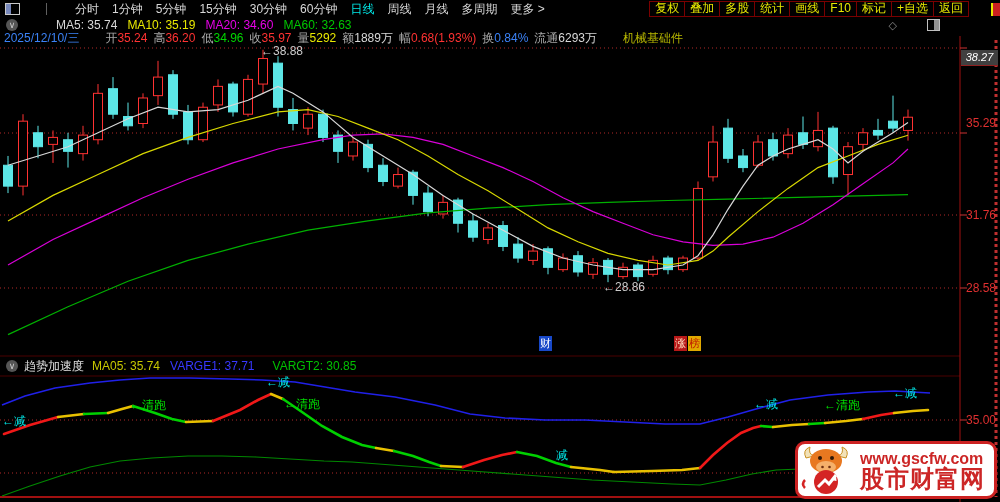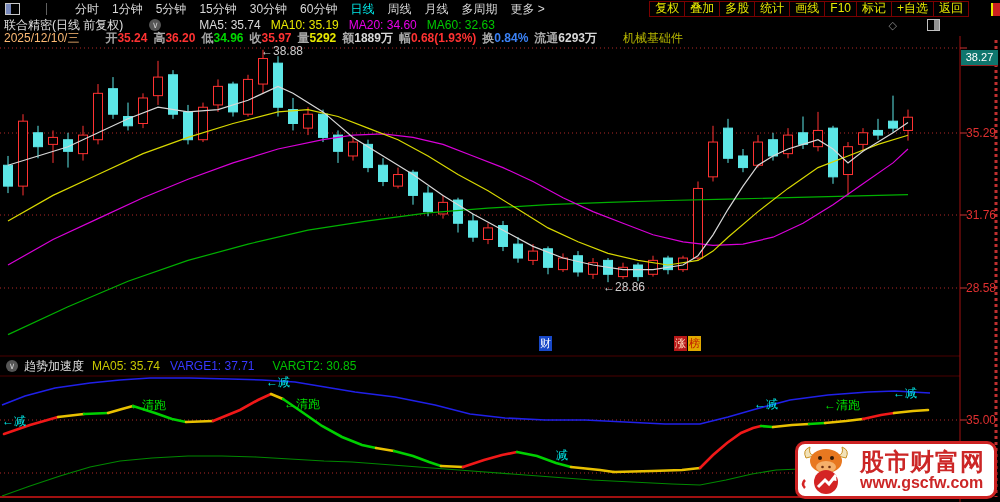--- a/index.html
+++ b/index.html
@@ -20,28 +20,28 @@
   .redblock{width:7px;height:13px;background:#cc2020;border-left:2px solid #e8e800;margin-left:2px;}
   #row2 .title{color:#e0e0e0;margin-left:4px;}
   .chev{width:12px;height:12px;border-radius:50%;background:#555;color:#ccc;font-size:9px;line-height:12px;
         text-align:center;margin:0 6px;}
   .mait{margin-right:10px;}
   .diamond{color:#888;font-size:11px;margin-left:auto;}
   .splitw{width:11px;height:10px;border:1px solid #c0c0c0;margin:0 60px 0 10px;position:relative;}
   .splitw::after{content:"";position:absolute;right:0;top:0;width:5px;height:10px;background:#909090;}
   #row3{padding-left:4px;}
   .ql{color:#a8a8a8;}
-  .qf{margin-right:6px;font-weight:bold;}
-  .qdate{color:#fdba74;margin-right:6px;}
+  .qf{margin-right:6px;}
+  .qdate{color:#3b82f6;margin-right:6px;}
   .qind{color:#b8b800;}
   #ind-header{position:absolute;top:358px;left:0;height:16px;display:flex;align-items:center;z-index:3;}
   #ind-header .iname{color:#e0e0e0;margin-right:8px;}
   .axlab{position:absolute;left:966px;color:#e03030;z-index:3;}
-  #cur-tag{position:absolute;left:961px;top:50px;width:37px;height:15px;background:#0f766e;color:#fff;
-           font-size:11px;text-align:center;line-height:15px;z-index:4;border-bottom:1px solid #902020;}
+  #cur-tag{position:absolute;left:961px;top:50px;width:37px;height:15px;background:#404040;color:#fff;
+           font-size:11px;text-align:center;line-height:15px;z-index:4;border-bottom:1px solid #902020;font-style:italic;}
   .mk{position:absolute;top:336px;width:13px;height:15px;font-size:11px;line-height:15px;text-align:center;z-index:3;}
   #watermark{position:absolute;left:795px;top:441px;width:202px;height:58px;background:#fff;border:3px solid #cc2222;
              border-radius:10px;z-index:5;display:flex;align-items:center;box-sizing:border-box;}
   #wm-texts{margin-left:4px;}
   #wm-name{color:#cc2626;font-size:24px;font-weight:bold;letter-spacing:1px;line-height:24px;}
   #wm-url{color:#cc2626;font-size:16px;font-weight:bold;line-height:17px;}
 </style>
 </head>
 <body>
 
@@ -250,21 +250,20 @@
       <span class="tbtn">画线</span>
       <span class="tbtn">F10</span>
       <span class="tbtn">标记</span>
       <span class="tbtn">+自选</span>
       <span class="tbtn">返回</span>
     </span>
   <span class="redblock"></span>
 </div>
 
 <div id="row2" class="row">
-  <span class="title">联合精密(日线 前复权)</span>
   <span class="chev">∨</span>
   <span id="ma-items" style="display:flex;">
       <span class="mait" style="color: rgb(216, 216, 216); margin-left: 12px;">MA5: 35.74</span>
       <span class="mait" style="color: rgb(232, 232, 0);">MA10: 35.19</span>
       <span class="mait" style="color: rgb(232, 0, 232);">MA20: 34.60</span>
       <span class="mait" style="color: rgb(0, 200, 0);">MA60: 32.63</span>
     </span>
   <span class="diamond">◇</span>
   <span class="splitw"></span>
 </div>
@@ -290,21 +289,21 @@
   <span class="iname">趋势加速度</span>
   <span id="ind-items" style="display:flex;">
       <span class="mait" style="color: rgb(200, 200, 0);">MA05: 35.74</span>
       <span class="mait" style="color: rgb(56, 56, 255);">VARGE1: 37.71</span>
       <span class="mait" style="color: rgb(0, 192, 0); margin-left: 8px;">VARGT2: 30.85</span>
     </span>
 </div>
 
 <div id="cur-tag">38.27</div>
 <div id="axis-labels">
-    <div class="axlab" style="top: 126px;">35.29</div>
+    <div class="axlab" style="top: 116px;">35.29</div>
     <div class="axlab" style="top: 208px;">31.76</div>
     <div class="axlab" style="top: 281px;">28.58</div>
     <div class="axlab" style="top: 413px;">35.00</div>
   </div>
 <div id="markers">
     <div class="mk" style="left: 539px; background: rgb(24, 72, 200); color: rgb(255, 255, 255);">财</div>
     <div class="mk" style="left: 674px; background: rgb(184, 24, 24); color: rgb(255, 224, 192);">涨</div>
     <div class="mk" style="left: 688px; background: rgb(224, 168, 0); color: rgb(192, 24, 0);">榜</div>
   </div>
 
@@ -317,16 +316,16 @@
     <circle cx="22" cy="14" r="2" fill="#301808"></circle>
     <circle cx="34" cy="14" r="2" fill="#301808"></circle>
     <circle cx="24.5" cy="23" r="1.3" fill="#703010"></circle>
     <circle cx="31.5" cy="23" r="1.3" fill="#703010"></circle>
     <circle cx="28" cy="38" r="12" fill="#d42424"></circle>
     <path d="M7 44 Q3 40 7 36" stroke="#d42424" stroke-width="2.5" fill="none"></path>
     <path d="M20 43 L27 36 L31 40 L38 31" stroke="#fff" stroke-width="3" fill="none"></path>
     <path d="M38 31 L38.5 37 L33 36 Z" fill="#fff"></path>
   </svg>
   <div id="wm-texts">
+    <div id="wm-url">www.gscfw.com</div>
     <div id="wm-name">股市财富网</div>
-    <div id="wm-url">www.gscfw.com</div>
   </div>
 </div>
 
 </body></html>

